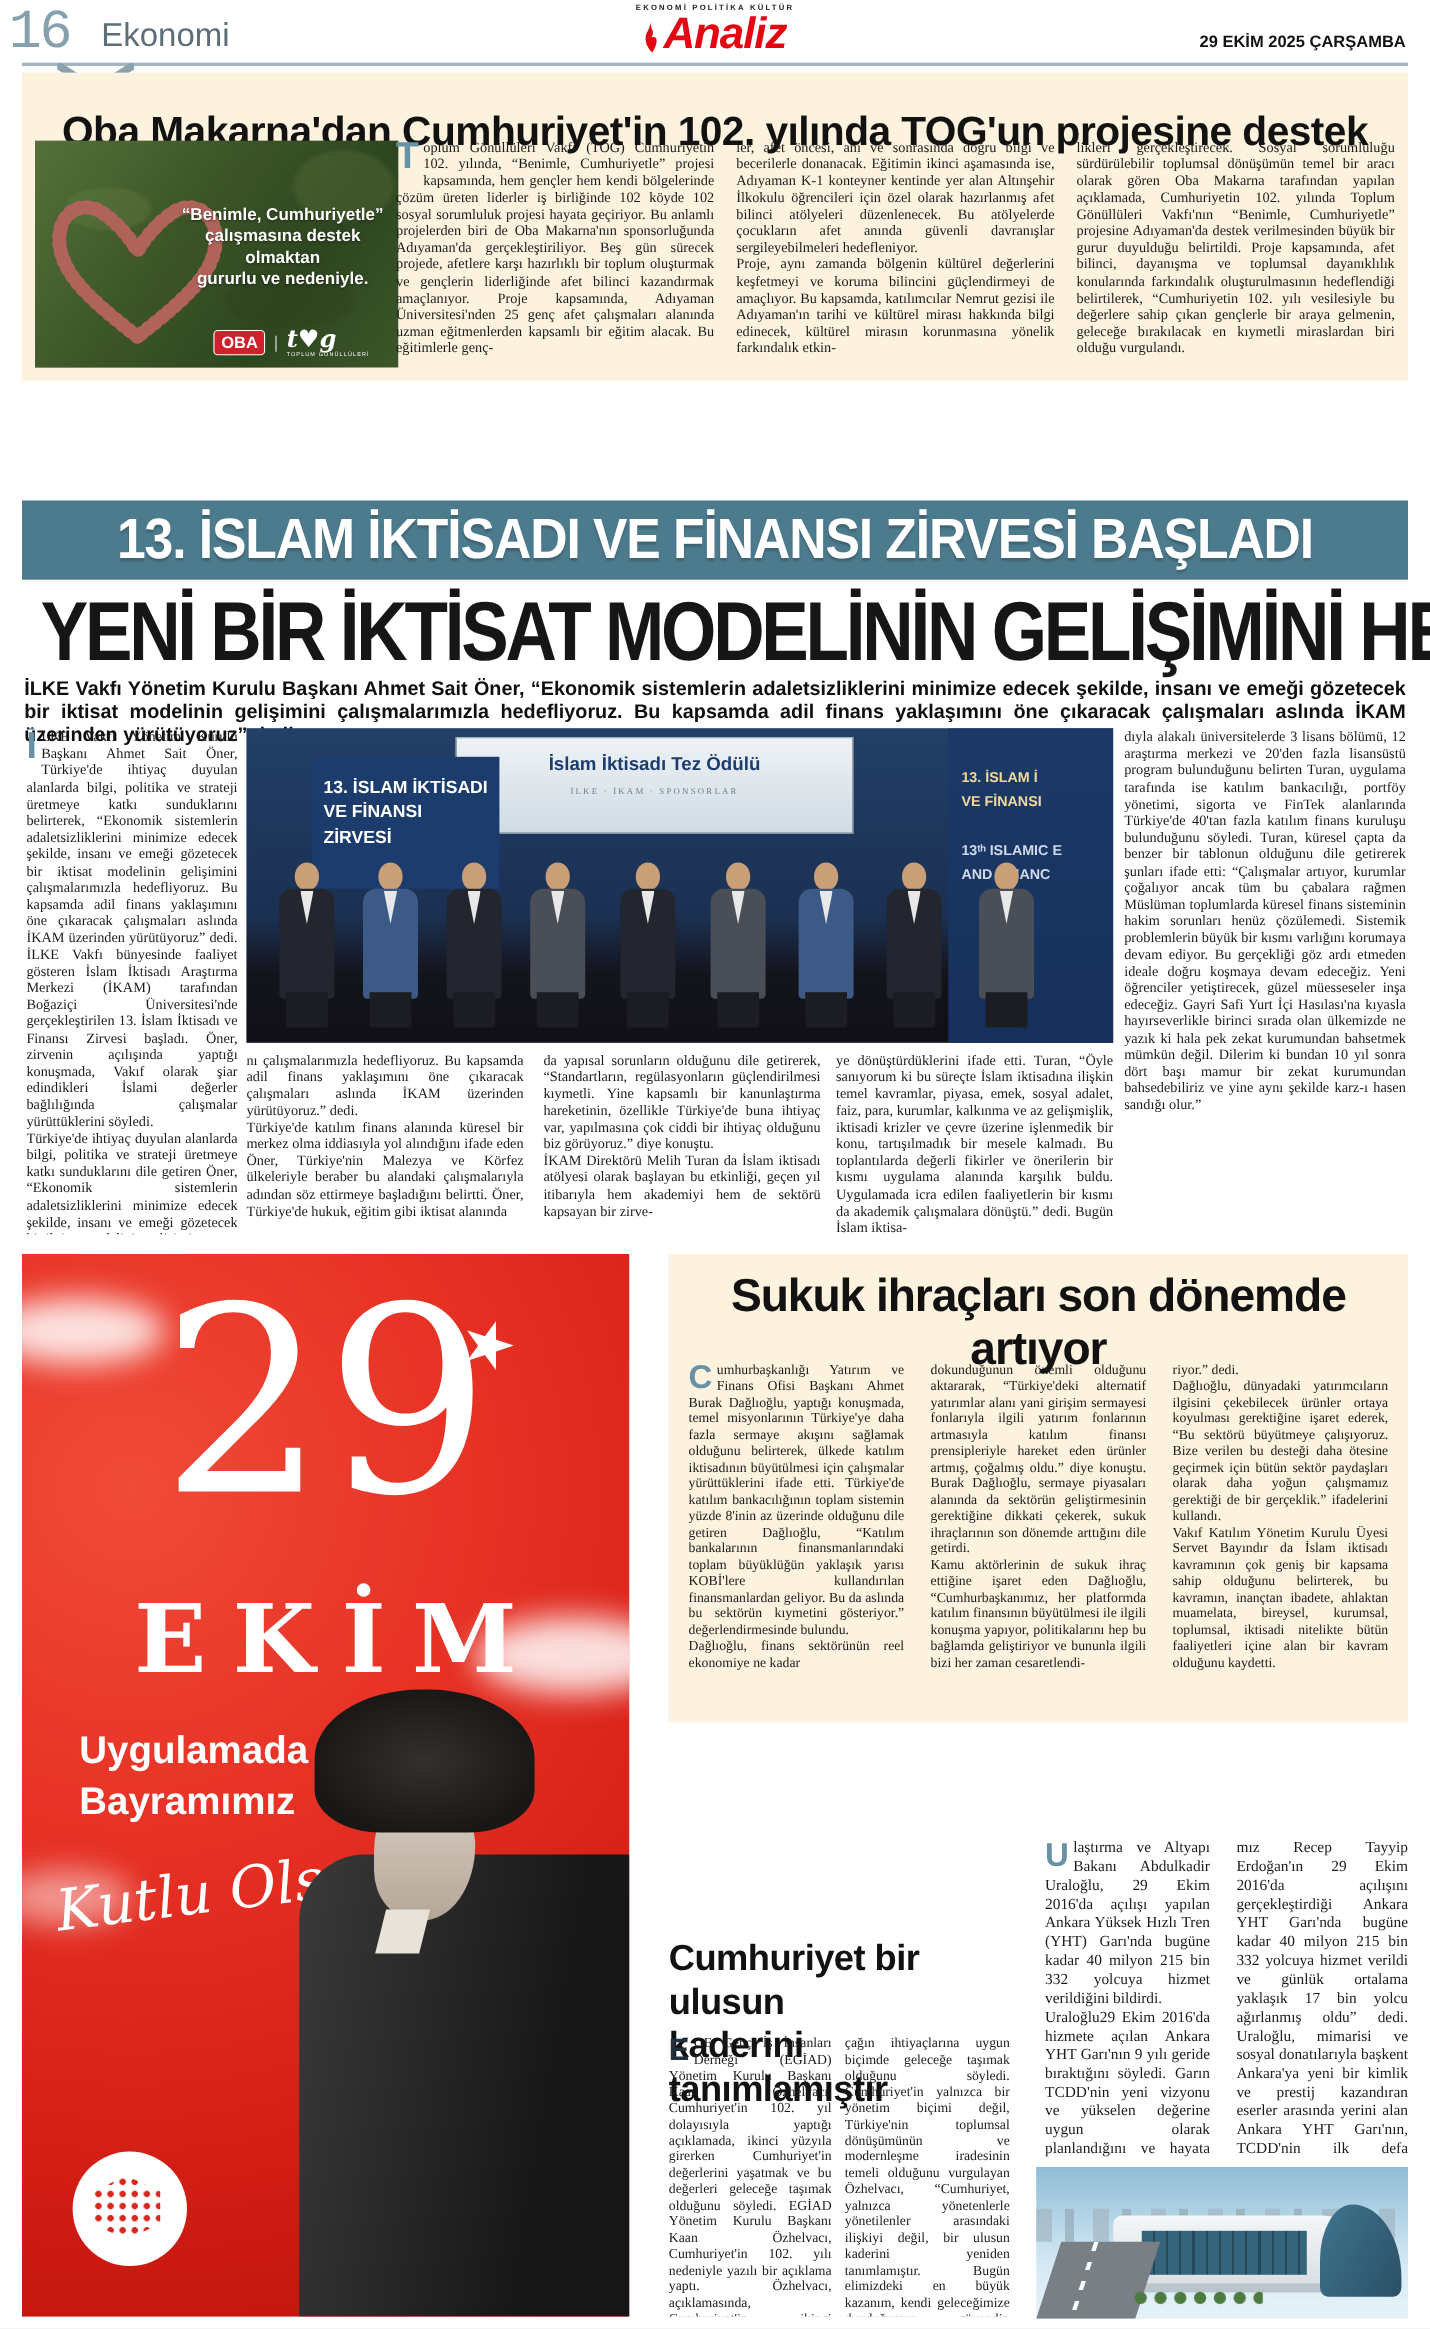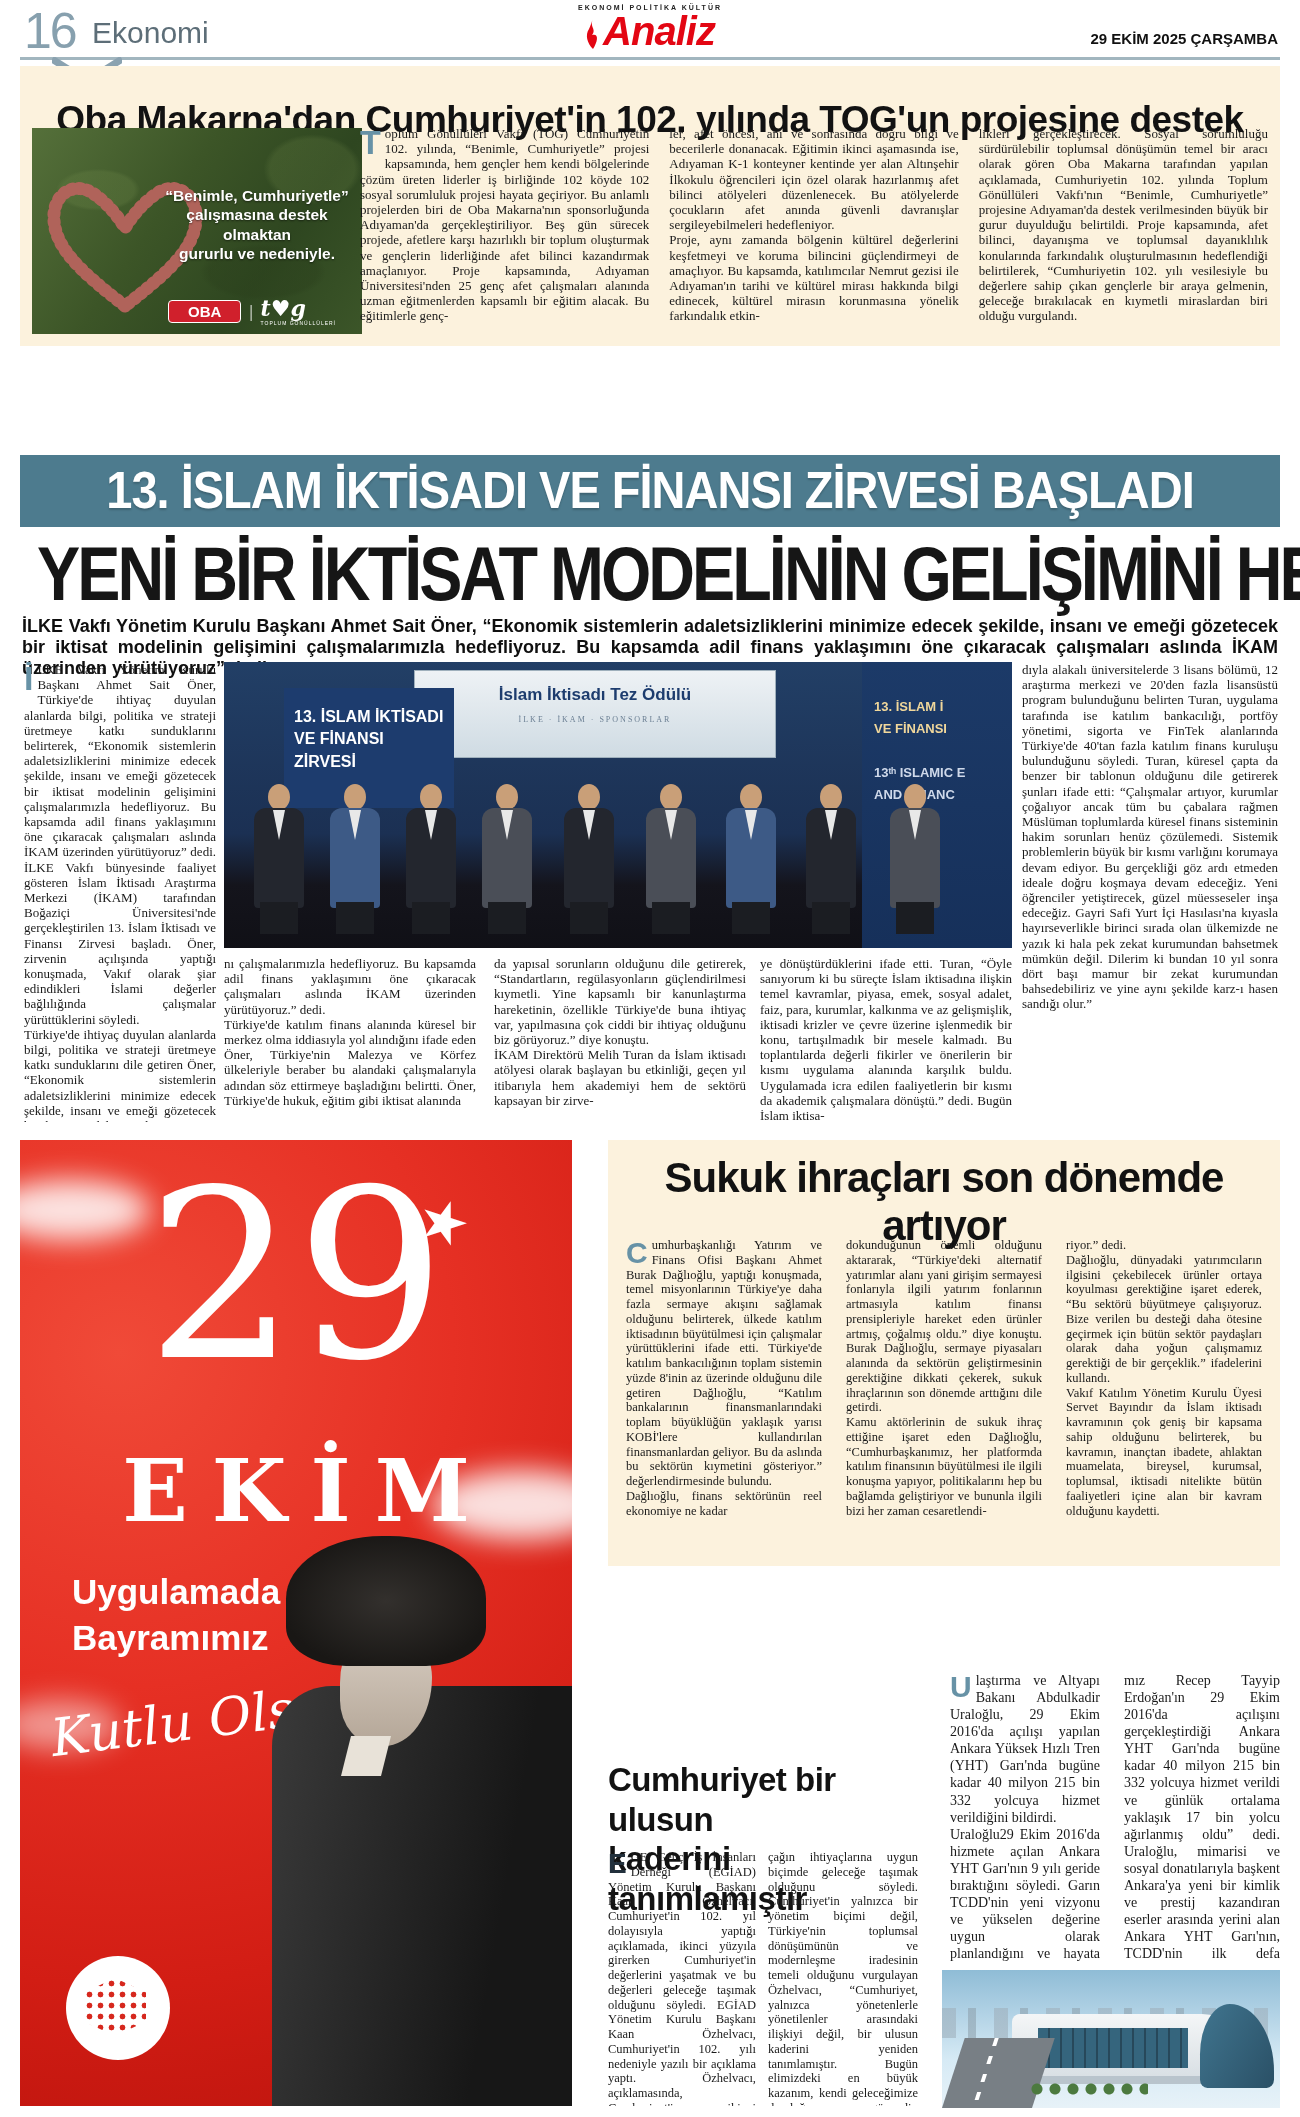--- a/index.html
+++ b/index.html
@@ -3,21 +3,21 @@
 <meta charset="utf-8">
 <style>
   html,body{margin:0;padding:0;background:#e9e9e9;}
   .page{position:relative;width:1300px;height:2117px;background:#ffffff;overflow:hidden;
         font-family:"Liberation Serif",serif;color:#1a1a1a;}
   .abs{position:absolute;}
   .jtext{text-align:justify;white-space:pre-line;overflow:hidden;}
   .sans{font-family:"Liberation Sans",sans-serif;}
 
   
-  .pageno{left:24px;top:2px;font-size:50px;font-weight:400;color:#87a0ae;letter-spacing:-2px;}
+  .pageno{left:8px;top:2px;font-size:50px;font-weight:400;color:#87a0ae;letter-spacing:-2px;font-family:Liberation Mono, monospace;}
   .section{left:92px;top:16px;font-size:30px;color:#5d6e78;}
   .logo-wrap{left:545px;top:4px;width:210px;text-align:center;}
   .logo-tag{font-size:7px;letter-spacing:2px;color:#222;font-weight:700;}
   .logo-main{font-size:40px;font-weight:800;font-style:italic;color:#e30613;letter-spacing:-1px;line-height:1;}
   .logo-flame{display:inline-block;width:16px;height:30px;vertical-align:-4px;margin-right:2px;}
   .dateline{right:22px;top:30px;font-size:15px;font-weight:700;color:#111;}
   .head-rule{left:20px;top:57px;width:1260px;height:3px;background:#a2b6bf;}
   .head-chevron{left:52px;top:57px;}
 
   
@@ -28,21 +28,21 @@
                background:linear-gradient(125deg,#55703a 0%,#3c5527 40%,#2e4620 70%,#41603040 100%),#3a5226;}
   .heart-photo .texture{position:absolute;inset:0;background:
      radial-gradient(ellipse 60px 30px at 20% 30%, #6a84474d 0 60%, transparent 70%),
      radial-gradient(ellipse 90px 40px at 70% 70%, #2b401c66 0 60%, transparent 70%),
      radial-gradient(ellipse 70px 50px at 85% 20%, #60793f4d 0 60%, transparent 70%);}
   .heart-cap{position:absolute;right:10px;top:58px;width:190px;text-align:center;color:#fff;
              font-family:"Liberation Sans",sans-serif;font-size:15.5px;font-weight:700;line-height:1.25;
              text-shadow:0 1px 2px #00000088;}
   .heart-logos{position:absolute;right:26px;bottom:8px;display:flex;align-items:center;gap:8px;}
   .oba-logo{background:#d0202c;color:#fff;font-family:"Liberation Sans",sans-serif;font-weight:800;
-            font-size:15px;padding:2px 19px;border-radius:4px;border:1px solid #fff;}
+            font-size:15px;padding:2px 6px;border-radius:4px;border:1px solid #fff;}
   .tog-logo{color:#fff;font-family:"DejaVu Serif",serif;font-style:italic;font-weight:700;font-size:22px;line-height:1;}
   .tog-sub{color:#fff;font-size:5px;letter-spacing:1px;font-family:"Liberation Sans",sans-serif;text-align:center;}
   .top-cols{left:340px;top:60px;width:908px;height:212px;display:flex;gap:20px;}
   .top-col{flex:1;font-size:13px;line-height:1.17;height:100%;}
   .dropcap{float:left;font-family:"Liberation Sans",sans-serif;font-weight:700;color:#6792a6;
            font-size:34px;line-height:0.85;padding:2px 4px 0 0;}
   .dropcap.dark{color:#22303c;}
 
   
   .banner{left:20px;top:455px;width:1260px;height:72px;background:#4d7b8e;}

